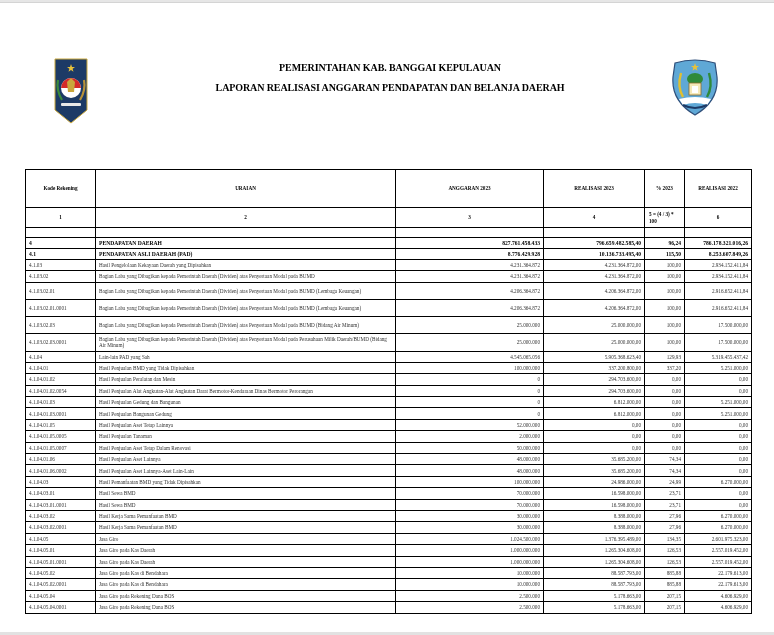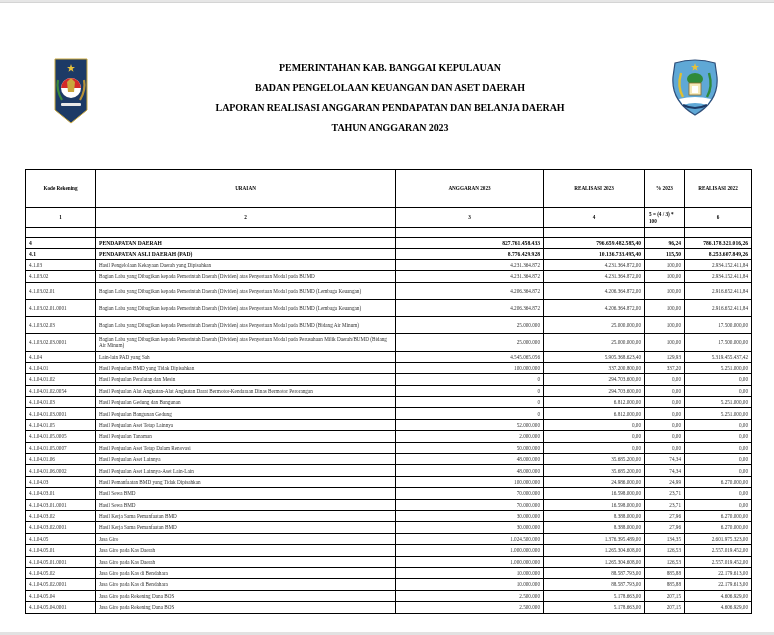--- a/index.html
+++ b/index.html
@@ -42,23 +42,21 @@
     <circle cx="17" cy="30" r="10" fill="#ffffff"></circle>
     <path d="M7 30 A10 10 0 0 1 27 30 Z" fill="#d42a2a"></path>
     <path d="M13 24 L17 20 L21 24 L20 34 L14 34 Z" fill="#c9a73b"></path>
     <path d="M4 22 Q2 32 8 42" stroke="#3a8a3a" stroke-width="2.2" fill="none"></path>
     <path d="M30 22 Q32 32 26 42" stroke="#b89238" stroke-width="2.2" fill="none"></path>
     <rect x="7" y="45" width="20" height="3" fill="#e8e8e8" rx="1"></rect>
   </svg>
 
   <div class="header-lines">
     <div>PEMERINTAHAN KAB. BANGGAI KEPULAUAN</div>
-    <div>BADAN PENGELOLAAN KEUANGAN DAN ASET DAERAH</div>
     <div>LAPORAN REALISASI ANGGARAN PENDAPATAN DAN BELANJA DAERAH</div>
-    <div>TAHUN ANGGARAN 2023</div>
   </div>
 
   <svg class="logo-right" viewBox="0 0 48 60">
     <path d="M4 6 Q24 0 44 6 L46 20 Q48 44 24 58 Q0 44 2 20 Z" fill="#5fa8d6" stroke="#2f4f7a" stroke-width="1.2"></path>
     <polygon points="24,6 25,9 28,9 25.6,10.8 26.5,13.8 24,12 21.5,13.8 22.4,10.8 20,9 23,9" fill="#e8c23a"></polygon>
     <path d="M10 16 Q6 30 12 40" stroke="#e0c030" stroke-width="2.4" fill="none"></path>
     <path d="M38 16 Q42 30 36 40" stroke="#2f8a3a" stroke-width="2.4" fill="none"></path>
     <ellipse cx="24" cy="22" rx="8" ry="6" fill="#2f8a3a"></ellipse>
     <rect x="18" y="26" width="12" height="12" fill="#f5e9b8" stroke="#8a6a2a" stroke-width="0.8"></rect>
     <rect x="21" y="29" width="6" height="7" fill="#ffffff"></rect>

